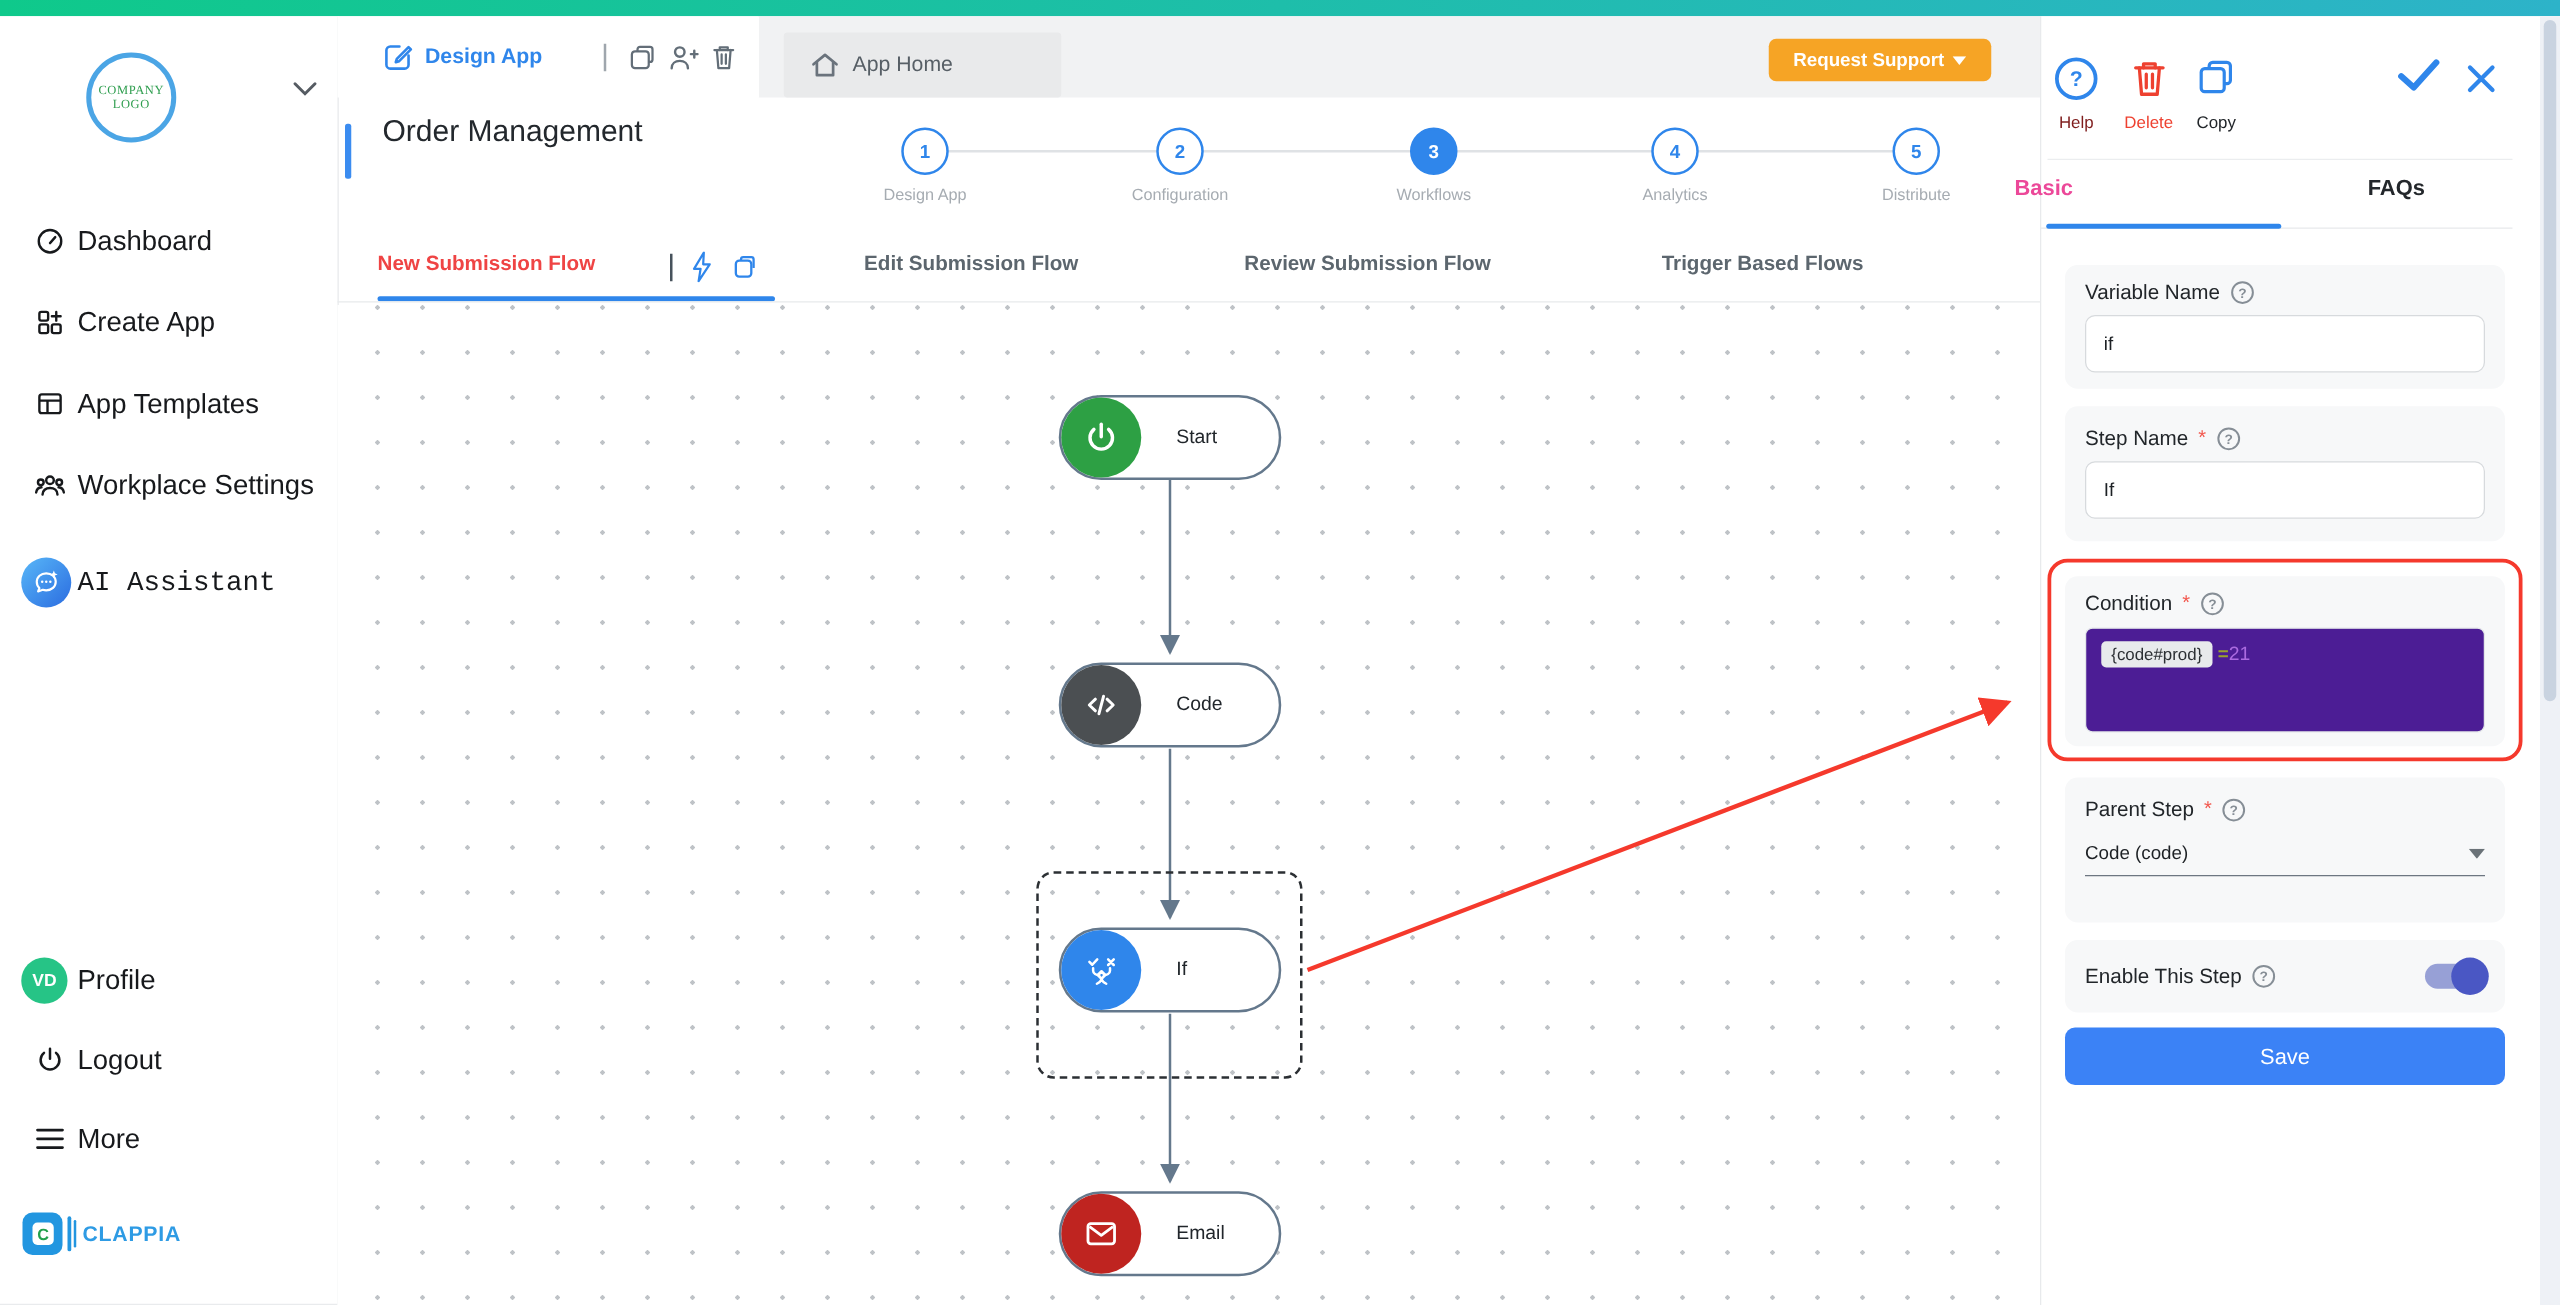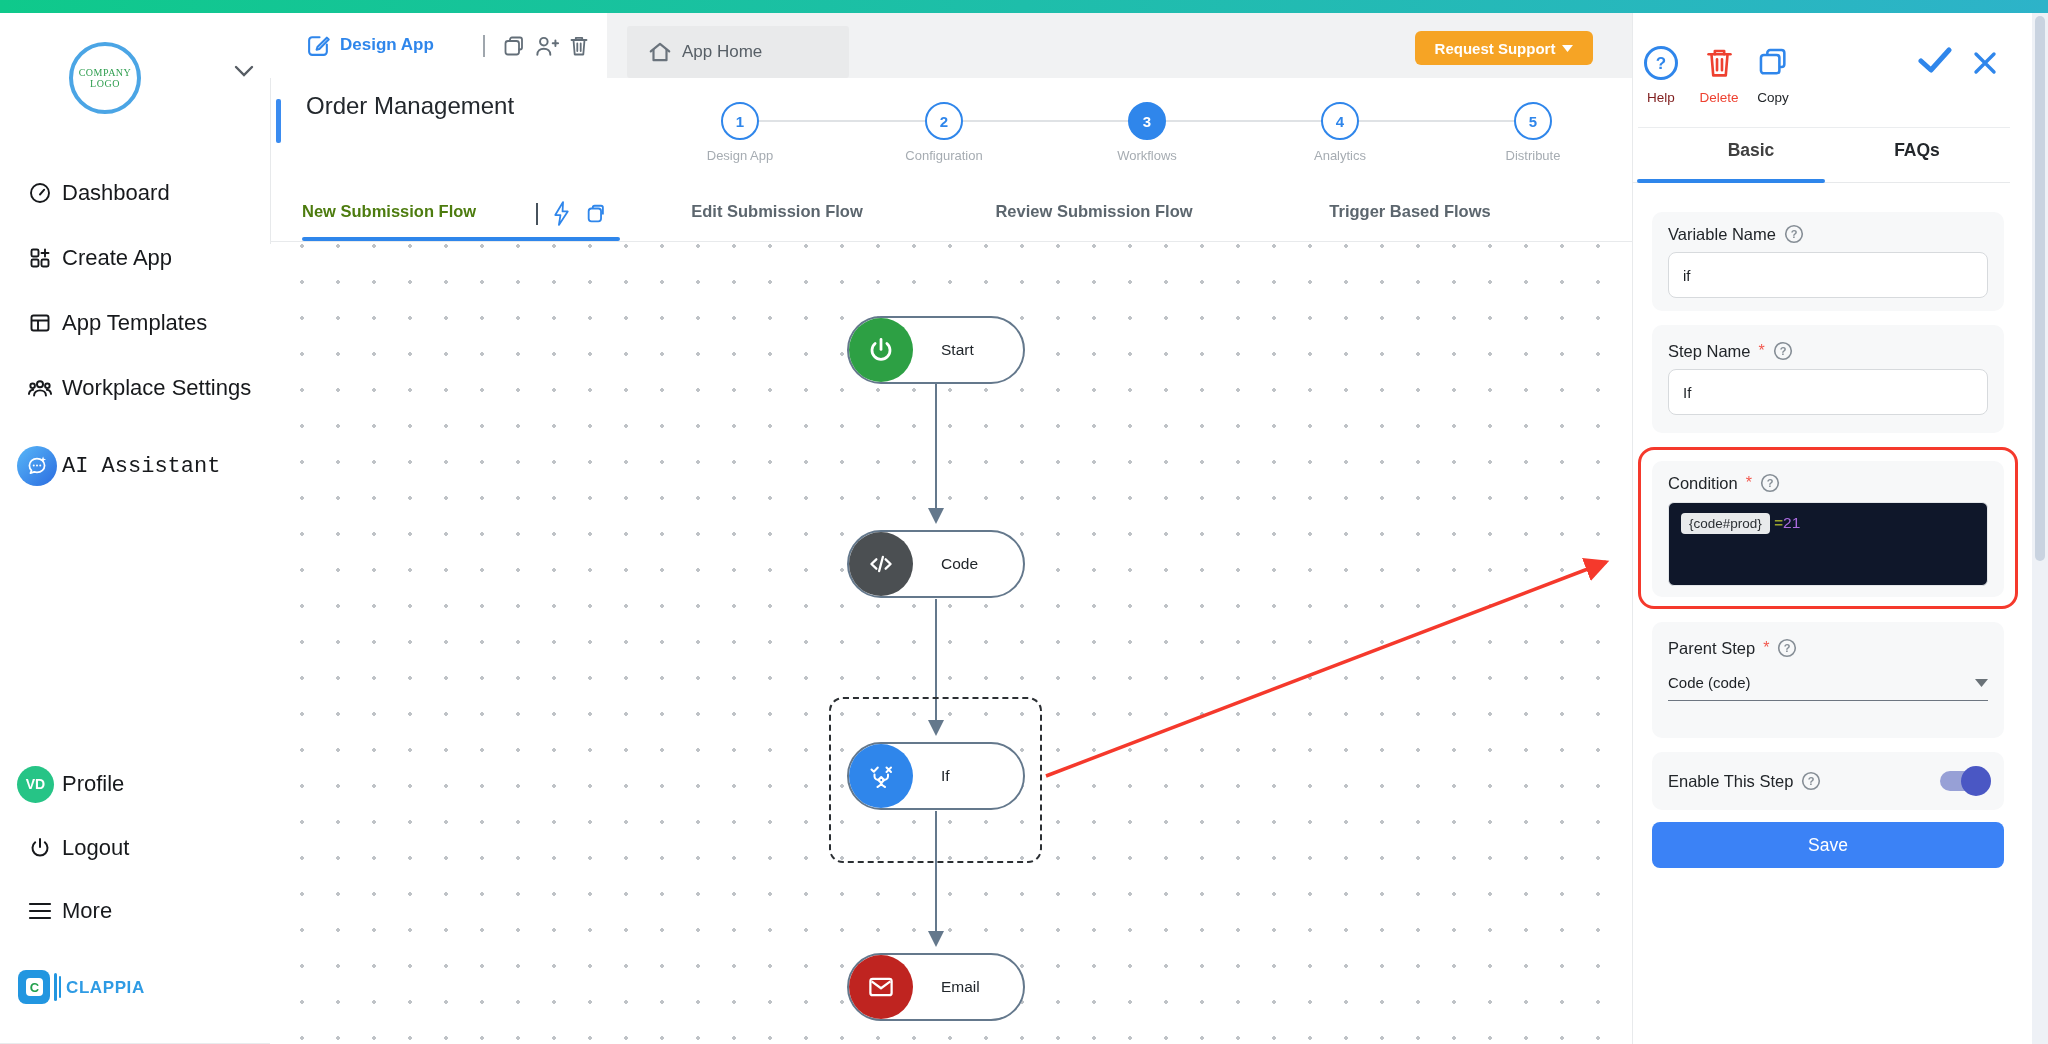--- a/index.html
+++ b/index.html
@@ -36,21 +36,21 @@
      display:flex;align-items:center;justify-content:center;gap:7px;color:#fff;font-size:15px;font-weight:600;cursor:pointer;}
   
   .accent{left:276px;top:99px;width:5px;height:44px;background:#3b8cf0;border-radius:2px;}
   .page-title{left:306px;top:92px;font-size:24px;font-weight:500;color:#23282d;}
   .step-line{left:740px;top:120px;width:793px;height:2px;background:#dfe2e5;}
   .step-circle{top:102px;width:38px;height:38px;border-radius:50%;background:#fff;border:2px solid #2f86eb;
      box-sizing:border-box;display:flex;align-items:center;justify-content:center;font-size:15px;font-weight:600;color:#2f86eb;}
   .step-circle.filled{background:#2f86eb;color:#fff;}
   .step-label{top:148px;width:140px;text-align:center;font-size:13px;color:#a6acb2;}
   
-  .ftab-active{left:302px;top:202px;font-size:16.5px;font-weight:700;color:#4d7c0f;}
+  .ftab-active{left:302px;top:202px;font-size:16.5px;font-weight:700;color:#ef4444;}
   .ftab{top:202px;font-size:16.5px;font-weight:600;color:#5c666e;transform:translateX(-50%);cursor:pointer;}
   .ftab-pipe{left:536px;top:203px;width:2px;height:22px;background:#47525c;}
   .ftab-underline{left:302px;top:237px;width:318px;height:4px;background:#2f86eb;border-radius:2px;}
   .ftab-border{left:270px;top:241px;width:1362px;height:1px;background:#e8eaec;}
   
   .canvas{left:270px;top:244px;width:1362px;height:800px;background:#fff;
      background-image:radial-gradient(circle,#bfc3c7 1.6px,transparent 1.9px);
      background-size:36px 36px;background-position:14px 20px;}
   .node{position:absolute;width:178px;height:68px;border:2px solid #64788c;border-radius:34px;background:#fff;
      box-sizing:border-box;display:flex;align-items:center;}
@@ -63,21 +63,21 @@
   .pa-label{top:90px;font-size:13.5px;text-align:center;}
   .panel-div{left:1638px;top:127px;width:372px;height:1px;background:#ebedef;}
   .ptab{top:140px;width:190px;text-align:center;font-size:17.5px;font-weight:600;cursor:pointer;}
   .ptab-underline{left:1637px;top:179px;width:188px;height:4px;background:#2f86eb;border-radius:2px;}
   .ptab-border{left:1632px;top:182px;width:378px;height:1px;background:#e7e9eb;}
   .card{position:absolute;left:1652px;width:352px;background:#f7f8f9;border-radius:10px;box-sizing:border-box;padding:12px 16px;}
   .card-label{display:flex;align-items:center;gap:8px;font-size:16.5px;color:#22262a;}
   .req-star{color:#f2574d;font-size:16px;}
   .tinput{width:100%;height:46px;margin-top:8px;box-sizing:border-box;border:1px solid #d7dadd;border-radius:8px;
      background:#fff;padding:0 14px;font-size:15px;color:#1d2125;font-family:"Liberation Sans",sans-serif;outline:none;}
-  .cond-box{margin-top:9px;height:84px;background:#0f172a;border:1px solid #e3e6e9;border-radius:6px;padding:10px 12px;box-sizing:border-box;}
+  .cond-box{margin-top:9px;height:84px;background:#4c1d95;border:1px solid #e3e6e9;border-radius:6px;padding:10px 12px;box-sizing:border-box;}
   .chip{display:inline-block;background:#e8eaec;border-radius:4px;padding:3px 8px;font-size:13.5px;color:#2b2f33;}
   .op{color:#9aa32e;font-size:15px;font-weight:600;}
   .operand{color:#ab6be0;font-size:15.5px;}
   .red-rect{left:1638px;top:447px;width:380px;height:162px;border:3px solid #f5392c;border-radius:16px;box-sizing:border-box;pointer-events:none;}
   .select-line{border-bottom:1px solid #6d7681;padding-bottom:9px;margin-top:16px;display:flex;align-items:center;justify-content:space-between;cursor:pointer;}
   .select-value{font-size:15px;color:#1d2125;}
   .switch{position:relative;width:48px;height:20px;cursor:pointer;}
   .switch-track{position:absolute;left:0;top:0;width:46px;height:20px;border-radius:10px;background:#97a0d6;}
   .switch-thumb{position:absolute;right:-3px;top:-5px;width:30px;height:30px;border-radius:50%;background:#4a57c4;}
   .save-btn{left:1652px;top:822px;width:352px;height:46px;background:#3b82f6;border:none;border-radius:8px;
@@ -386,21 +386,21 @@
       </svg>
   </div>
   <div class="abs" style="left:1972px;top:50px;">
     <svg width="26" height="26" viewBox="0 0 26 26">
         <path d="M4 4l18 18M22 4L4 22" stroke="#2f86eb" stroke-width="3.4" stroke-linecap="round"></path>
       </svg>
   </div>
 
   <div class="abs panel-div"></div>
 
-  <div class="abs ptab" style="left:1656px;color:#404040;">Basic</div>
+  <div class="abs ptab" style="left:1540px;color:#ec4899;">Basic</div>
   <div class="abs ptab" style="left:1822px;color:#23272b;">FAQs</div>
   <div class="abs ptab-border"></div>
   <div class="abs ptab-underline"></div>
 
   <div class="card" style="top:212px;height:99px;">
     <div class="card-label">
       <span>Variable Name</span>
       <svg width="20" height="20" viewBox="0 0 20 20">
           <circle cx="10" cy="10" r="8.3" stroke="#868e96" stroke-width="1.6" fill="none"></circle>
           <text x="10" y="14" text-anchor="middle" font-size="11" font-weight="bold" fill="#868e96" font-family="Liberation Sans, sans-serif">?</text>

